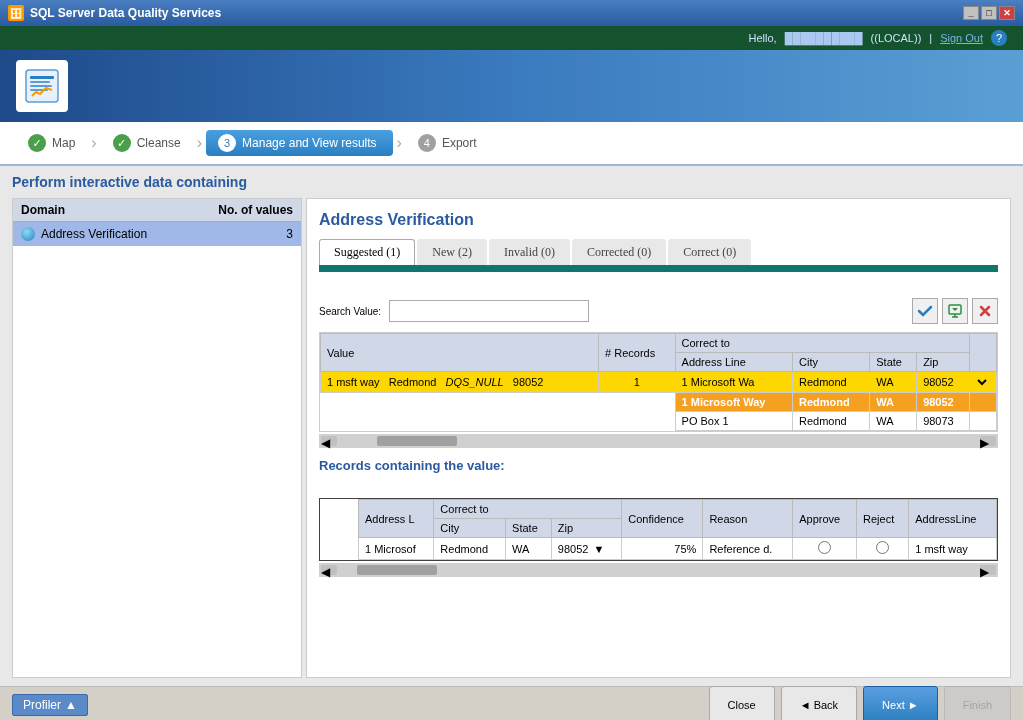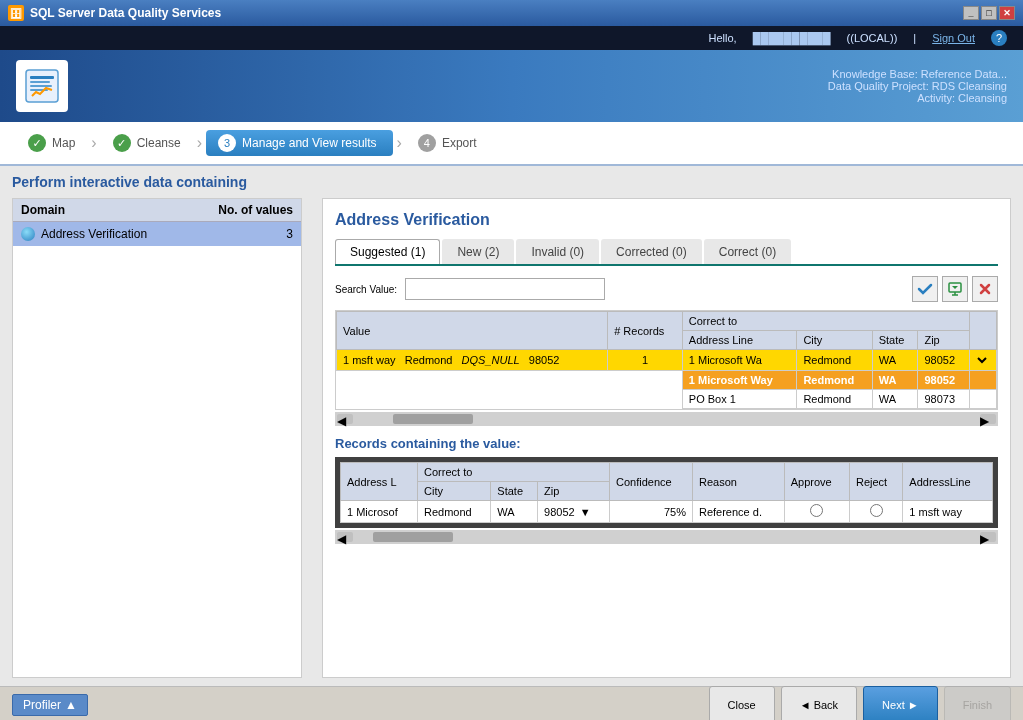--- a/index.html
+++ b/index.html
@@ -39,28 +39,28 @@
       font-size: 24px;
     }
     .app-title { color: white; font-size: 24px; font-weight: 300; }
     .header-info {
       margin-left: auto;
       color: white;
       font-size: 11px;
       text-align: right;
     }
     .user-bar {
-      background: #0f172a;
+      background: #14532d;
       color: #cce0ff;
       font-size: 11px;
       padding: 4px 16px;
       display: flex;
       justify-content: flex-end;
       align-items: center;
-      gap: 16px;
+      gap: 8px;
     }
     .user-bar a { color: #7ab4e8; text-decoration: underline; cursor: pointer; }
 
     
     .wizard-steps {
       background: white;
       border-bottom: 2px solid #a0b8d8;
       padding: 8px 16px;
       display: flex;
       align-items: center;
@@ -106,21 +106,21 @@
     .page-title {
       font-size: 14px;
       font-weight: bold;
       color: #2a5a9f;
       margin-bottom: 8px;
     }
 
     
     .main-layout {
       display: flex;
-      gap: 20px;
+      gap: 4px;
       height: 480px;
     }
 
     
     .left-panel {
       width: 290px;
       background: white;
       border: 1px solid #ccc;
       font-size: 12px;
     }
@@ -159,22 +159,23 @@
     .panel-title {
       font-size: 16px;
       font-weight: bold;
       color: #2a5a9f;
       margin-bottom: 10px;
     }
 
     
     .tabs {
       display: flex;
-      border-bottom: 2px solid #0f766e;
-      margin-bottom: 10px;
+      border-bottom: 7px solid #0f766e;
+      margin-bottom: 26px;
+      font-family: Liberation Serif, serif;
     }
     .tab {
       padding: 5px 14px;
       cursor: pointer;
       border: 1px solid transparent;
       border-bottom: none;
       font-size: 12px;
       color: #444;
       background: #e8e8e8;
       margin-right: 2px;
@@ -240,22 +241,23 @@
     .table-scroll {
       overflow-x: auto;
       overflow-y: auto;
       max-height: 130px;
       border: 1px solid #ccc;
     }
     .table-scroll2 {
       overflow-x: auto;
       overflow-y: auto;
       max-height: 100px;
-      border: 5px solid #404040;
-      margin-top: 6px;
+      border: 1px solid #404040;
+      margin-top: 25px;
+      padding-left: 38px;
     }
 
     
     .records-title {
       font-size: 13px;
       font-weight: bold;
       color: #2a5a9f;
       margin: 10px 0 6px 0;
     }
 
@@ -350,25 +352,20 @@
 <div class="app-header">
   <div class="app-logo">
     <svg width="36" height="36" viewBox="0 0 36 36">
       <rect x="2" y="2" width="32" height="32" rx="3" fill="#e8f0fc" stroke="#5a9fd4" stroke-width="1.5"></rect>
       <rect x="6" y="8" width="24" height="3" rx="1" fill="#2a7fc0"></rect>
       <rect x="6" y="13" width="20" height="2" rx="1" fill="#5a9fd4"></rect>
       <rect x="6" y="17" width="22" height="2" rx="1" fill="#5a9fd4"></rect>
       <rect x="6" y="21" width="18" height="2" rx="1" fill="#5a9fd4"></rect>
       <path d="M 8 28 L 12 24 L 16 26 L 22 20 L 28 22" stroke="#ff9900" stroke-width="2" fill="none"></path>
     </svg>
-  </div>
-  <div class="header-info">
-    <div style="color:#cce0ff;font-size:11px;">Knowledge Base: Reference Data...</div>
-    <div style="color:#cce0ff;font-size:11px;">Data Quality Project: RDS Cleansing</div>
-    <div style="color:#cce0ff;font-size:11px;">Activity: Cleansing</div>
   </div>
 </div>
 
 <div class="wizard-steps">
   <div class="wizard-step done">
     <div class="wizard-step-num" style="background:#4a9f4a;">✓</div>
     <span>Map</span>
   </div>
   <span class="step-arrow">›</span>
   <div class="wizard-step done">

